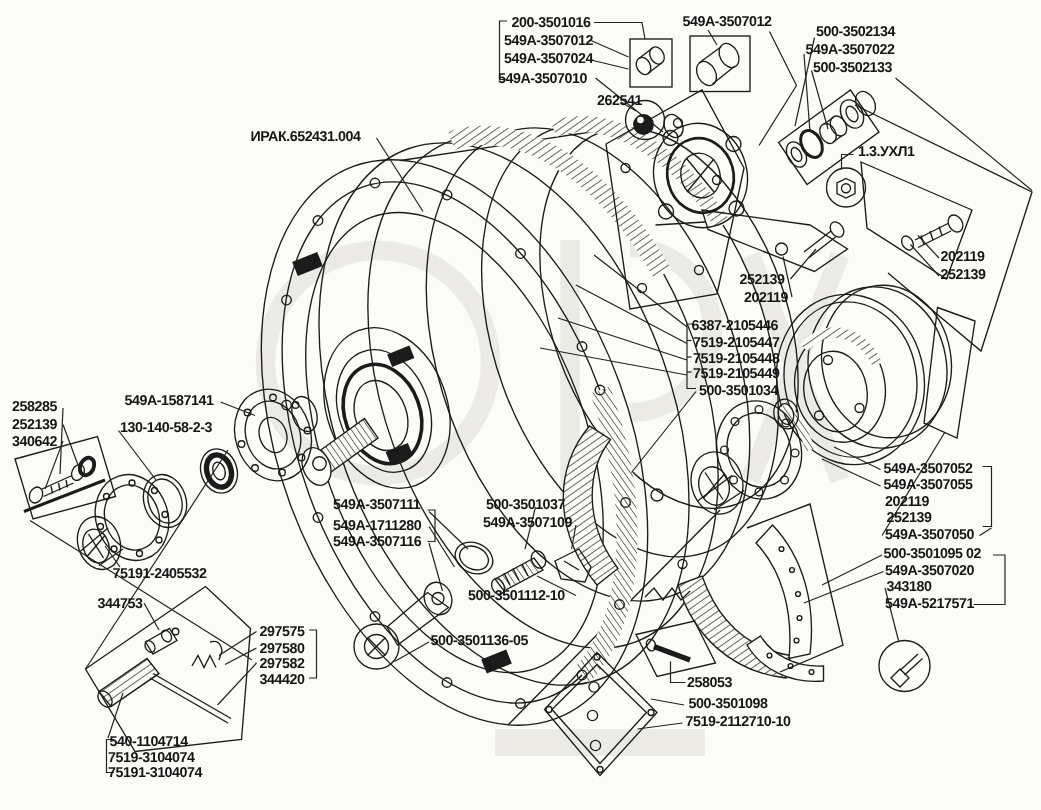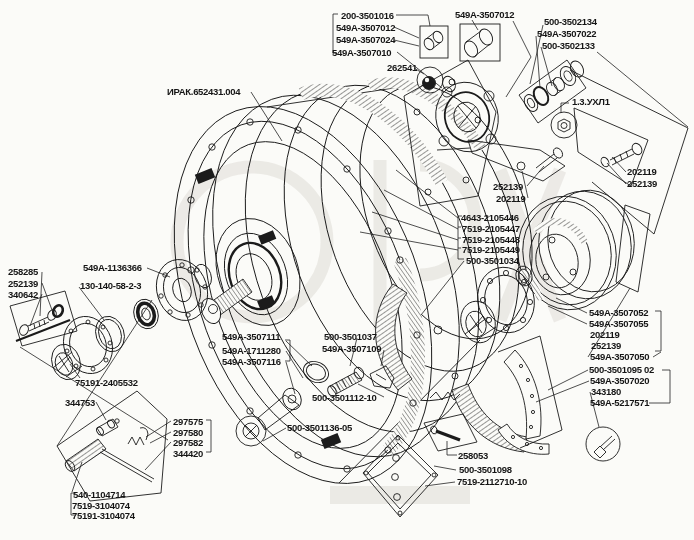--- a/index.html
+++ b/index.html
@@ -408,45 +408,45 @@
 </svg>
 
 <div class="lbl" style="left:167px;top:87px">ИРАК.652431.004</div>
 
 <div class="lbl" style="left:341px;top:11px">200-3501016</div>
 <div class="lbl" style="left:336px;top:23px">549A-3507012</div>
 <div class="lbl" style="left:336px;top:35px">549A-3507024</div>
 <div class="lbl" style="left:332px;top:48px">549A-3507010</div>
 
 <div class="lbl" style="left:455px;top:10px">549A-3507012</div>
-<div class="lbl" style="left:387px;top:63px">262541</div>
+<div class="lbl" style="left:398px;top:63px">262541</div>
 
 <div class="lbl" style="left:544px;top:17px">500-3502134</div>
 <div class="lbl" style="left:537px;top:29px">549A-3507022</div>
 <div class="lbl" style="left:542px;top:41px">500-3502133</div>
 
 <div class="lbl" style="left:572px;top:97px">1.3.УХЛ1</div>
 
 <div class="lbl" style="left:627px;top:167px">202119</div>
 <div class="lbl" style="left:627px;top:179px">252139</div>
 
 <div class="lbl" style="left:493px;top:182px">252139</div>
 <div class="lbl" style="left:496px;top:194px">202119</div>
 
-<div class="lbl" style="left:461px;top:213px">4643-2105446</div>
+<div class="lbl" style="left:461px;top:213px">6387-2105446</div>
 <div class="lbl" style="left:462px;top:224px">7519-2105447</div>
 <div class="lbl" style="left:462px;top:235px">7519-2105448</div>
 <div class="lbl" style="left:462px;top:245px">7519-2105449</div>
 <div class="lbl" style="left:466px;top:256px">500-3501034</div>
 
 <div class="lbl" style="left:8px;top:267px">258285</div>
 <div class="lbl" style="left:8px;top:279px">252139</div>
 <div class="lbl" style="left:8px;top:290px">340642</div>
 
-<div class="lbl" style="left:83px;top:263px">549A-1136366</div>
+<div class="lbl" style="left:83px;top:263px">549A-1587141</div>
 <div class="lbl" style="left:80px;top:281px">130-140-58-2-3</div>
 <div class="lbl" style="left:75px;top:378px">75191-2405532</div>
 
 <div class="lbl" style="left:589px;top:308px">549A-3507052</div>
 <div class="lbl" style="left:589px;top:319px">549A-3507055</div>
 <div class="lbl" style="left:590px;top:330px">202119</div>
 <div class="lbl" style="left:591px;top:341px">252139</div>
 <div class="lbl" style="left:590px;top:352px">549A-3507050</div>
 
 <div class="lbl" style="left:589px;top:365px">500-3501095 02</div>

